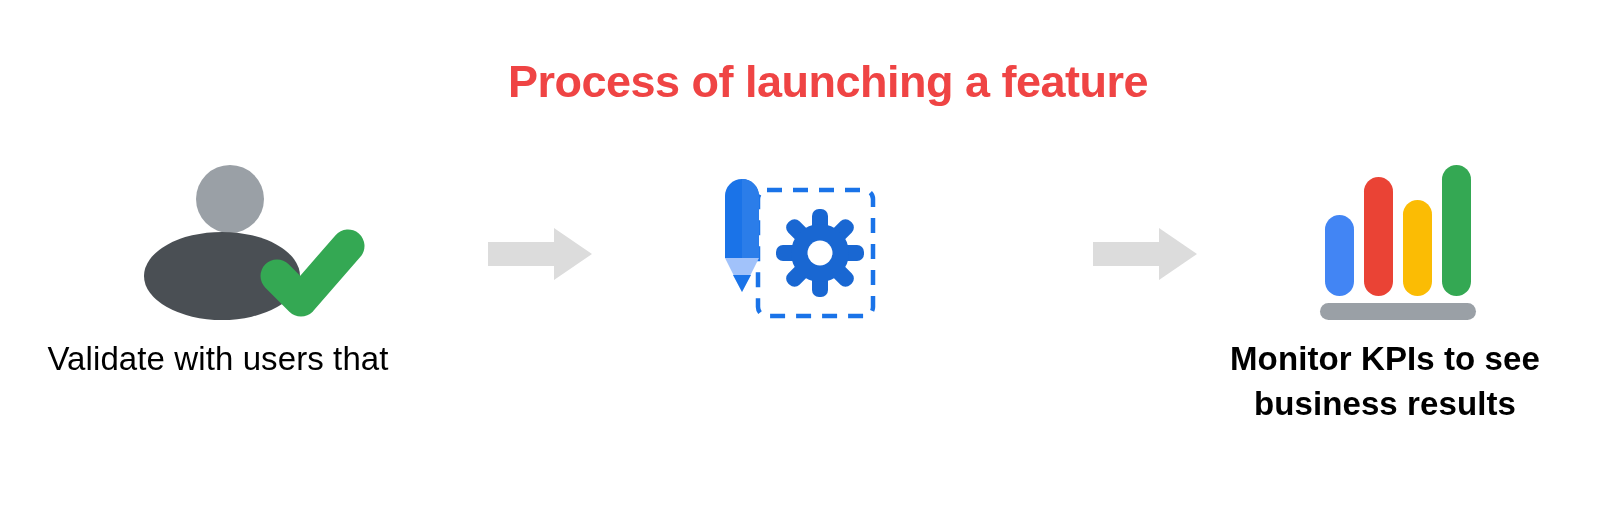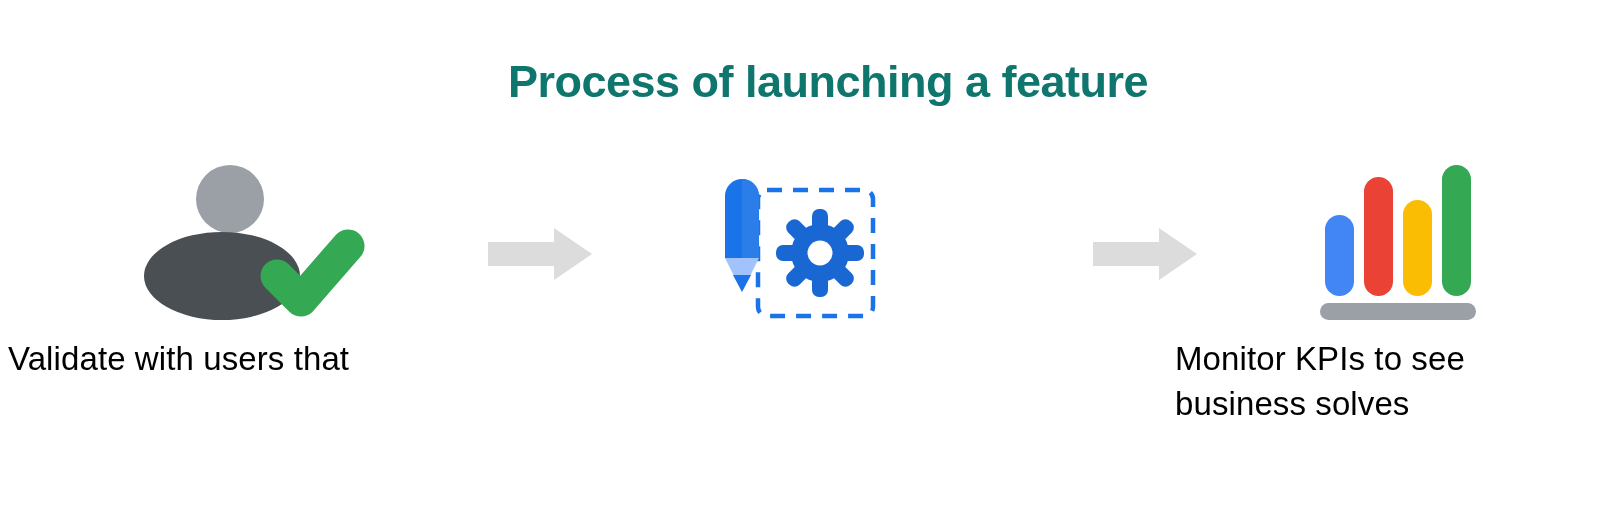--- a/index.html
+++ b/index.html
@@ -25,21 +25,21 @@
   
   .title {
     position: absolute;
     left: 0;
     top: 56px;
     width: 1600px;
     text-align: center;
     font-size: 45px;
     font-weight: bold;
     letter-spacing: -0.5px;
-    color: #0f766e;
+    color: #ef4444;
     line-height: 1.15;
     white-space: nowrap;
   }
   
   .title-inner {
     display: inline-block;
     transform: translateX(28px);
   }
 
   
@@ -52,34 +52,34 @@
   }
 
   .step {
     position: absolute;
     top: 0;
     width: 420px;
     height: 330px;
   }
   .step-1 { left: 8px;    }
   .step-2 { left: 605px;  }
-  .step-3 { left: 1175px; }
+  .step-3 { left: 1175px; font-weight: bold; }
 
   .step-art {
     position: relative;
     width: 420px;
     height: 185px;
   }
 
   .step-caption {
     position: absolute;
     top: 196px;
     left: 0;
     width: 420px;
-    text-align: left;
+    text-align: center;
     font-size: 33px;
     line-height: 45px;
     color: #000000;
     letter-spacing: 0.1px;
   }
 
   
   .arrow {
     position: absolute;
     top: 228px;
@@ -165,21 +165,21 @@
 
           <rect x="228" y="60" width="29" height="96" rx="14.5" fill="#FBBC04"></rect>
 
           <rect x="267" y="25" width="29" height="131" rx="14.5" fill="#34A853"></rect>
 
           <rect x="145" y="163" width="156" height="17" rx="8.5" fill="#9AA0A6"></rect>
         </svg>
       </div>
       <div class="step-caption">
         <div>Monitor KPIs to see</div>
-        <div>business solves</div>
+        <div>business results</div>
       </div>
     </div>
 
   </div>
 
   <div class="arrow arrow-1">
     <svg class="icon-svg" width="104" height="52" viewBox="0 0 104 52">
       <path d="M0 14 H66 V0 L104 26 L66 52 V38 H0 Z" fill="#DCDCDC"></path>
     </svg>
   </div>

